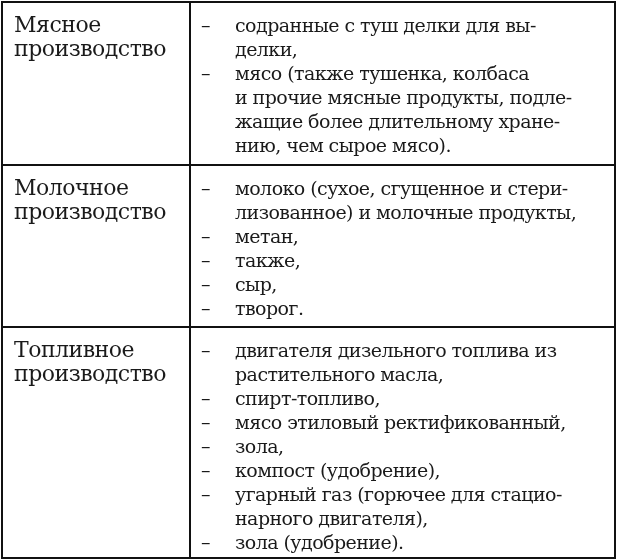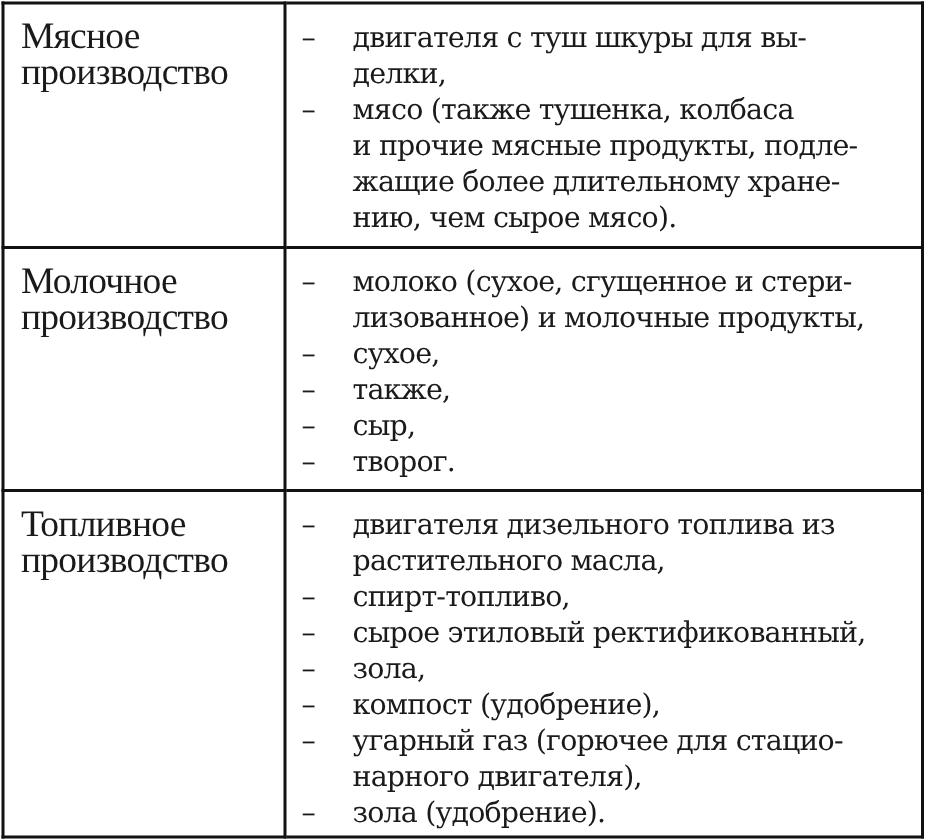--- a/index.html
+++ b/index.html
@@ -19,25 +19,24 @@
     }
     table.t td {
       border: 2px solid #111;
       vertical-align: top;
       padding: 0;
     }
     td.cat { width: 186px; }
     td.items { width: auto; }
     .cat-text {
       padding: 10px 0 0 11px;
-      font-size: 25px;
+      font-size: 22px;
       line-height: 24px;
       letter-spacing: -0.5px;
       white-space: pre-line;
-      font-family: Liberation Serif, serif;
     }
     ul.list {
       list-style: none;
       margin: 0;
       padding: 10px 0 0 0;
     }
     ul.list li {
       position: relative;
       padding-left: 34px;
       margin-left: 10px;
@@ -60,56 +59,56 @@
 <div class="page">
   <table class="t">
     <tbody>
         <tr class="r1">
       <td class="cat">
         <div class="cat-text">Мясное
 производство</div>
       </td>
       <td class="items">
         <ul class="list">
-          <li><span class="dash">–</span><span>двигателя с туш шкуры для вы-
+          <li><span class="dash">–</span><span>содранные с туш делки для вы-
 делки,</span></li>
           <li><span class="dash">–</span><span>мясо (также тушенка, колбаса
 и прочие мясные продукты, подле-
 жащие более длительному хране-
 нию, чем сырое мясо).</span></li>
         </ul>
       </td>
     </tr>
     <tr class="r2">
       <td class="cat">
         <div class="cat-text">Молочное
 производство</div>
       </td>
       <td class="items">
         <ul class="list">
           <li><span class="dash">–</span><span>молоко (сухое, сгущенное и стери-
 лизованное) и молочные продукты,</span></li>
-          <li><span class="dash">–</span><span>сухое,</span></li>
+          <li><span class="dash">–</span><span>метан,</span></li>
           <li><span class="dash">–</span><span>также,</span></li>
           <li><span class="dash">–</span><span>сыр,</span></li>
           <li><span class="dash">–</span><span>творог.</span></li>
         </ul>
       </td>
     </tr>
     <tr class="r3">
       <td class="cat">
         <div class="cat-text">Топливное
 производство</div>
       </td>
       <td class="items">
         <ul class="list">
           <li><span class="dash">–</span><span>двигателя дизельного топлива из
 растительного масла,</span></li>
           <li><span class="dash">–</span><span>спирт-топливо,</span></li>
-          <li><span class="dash">–</span><span>сырое этиловый ректификованный,</span></li>
+          <li><span class="dash">–</span><span>мясо этиловый ректификованный,</span></li>
           <li><span class="dash">–</span><span>зола,</span></li>
           <li><span class="dash">–</span><span>компост (удобрение),</span></li>
           <li><span class="dash">–</span><span>угарный газ (горючее для стацио-
 нарного двигателя),</span></li>
           <li><span class="dash">–</span><span>зола (удобрение).</span></li>
         </ul>
       </td>
     </tr>
   </tbody>
     </table>

